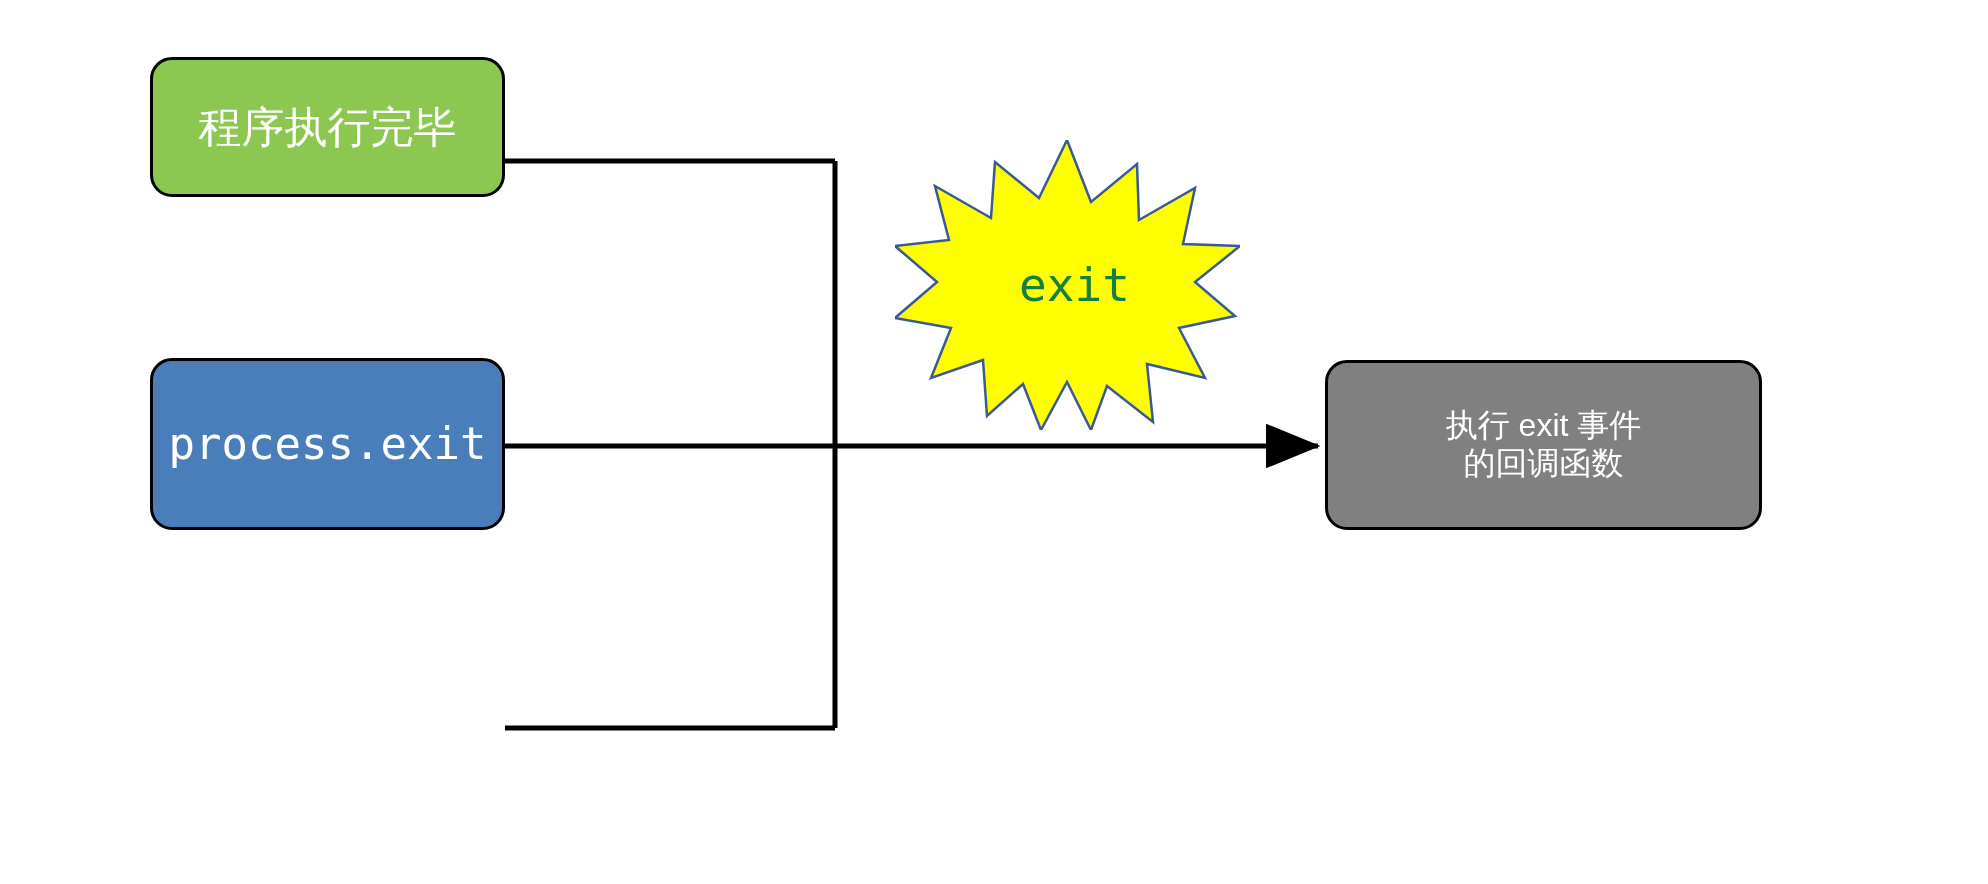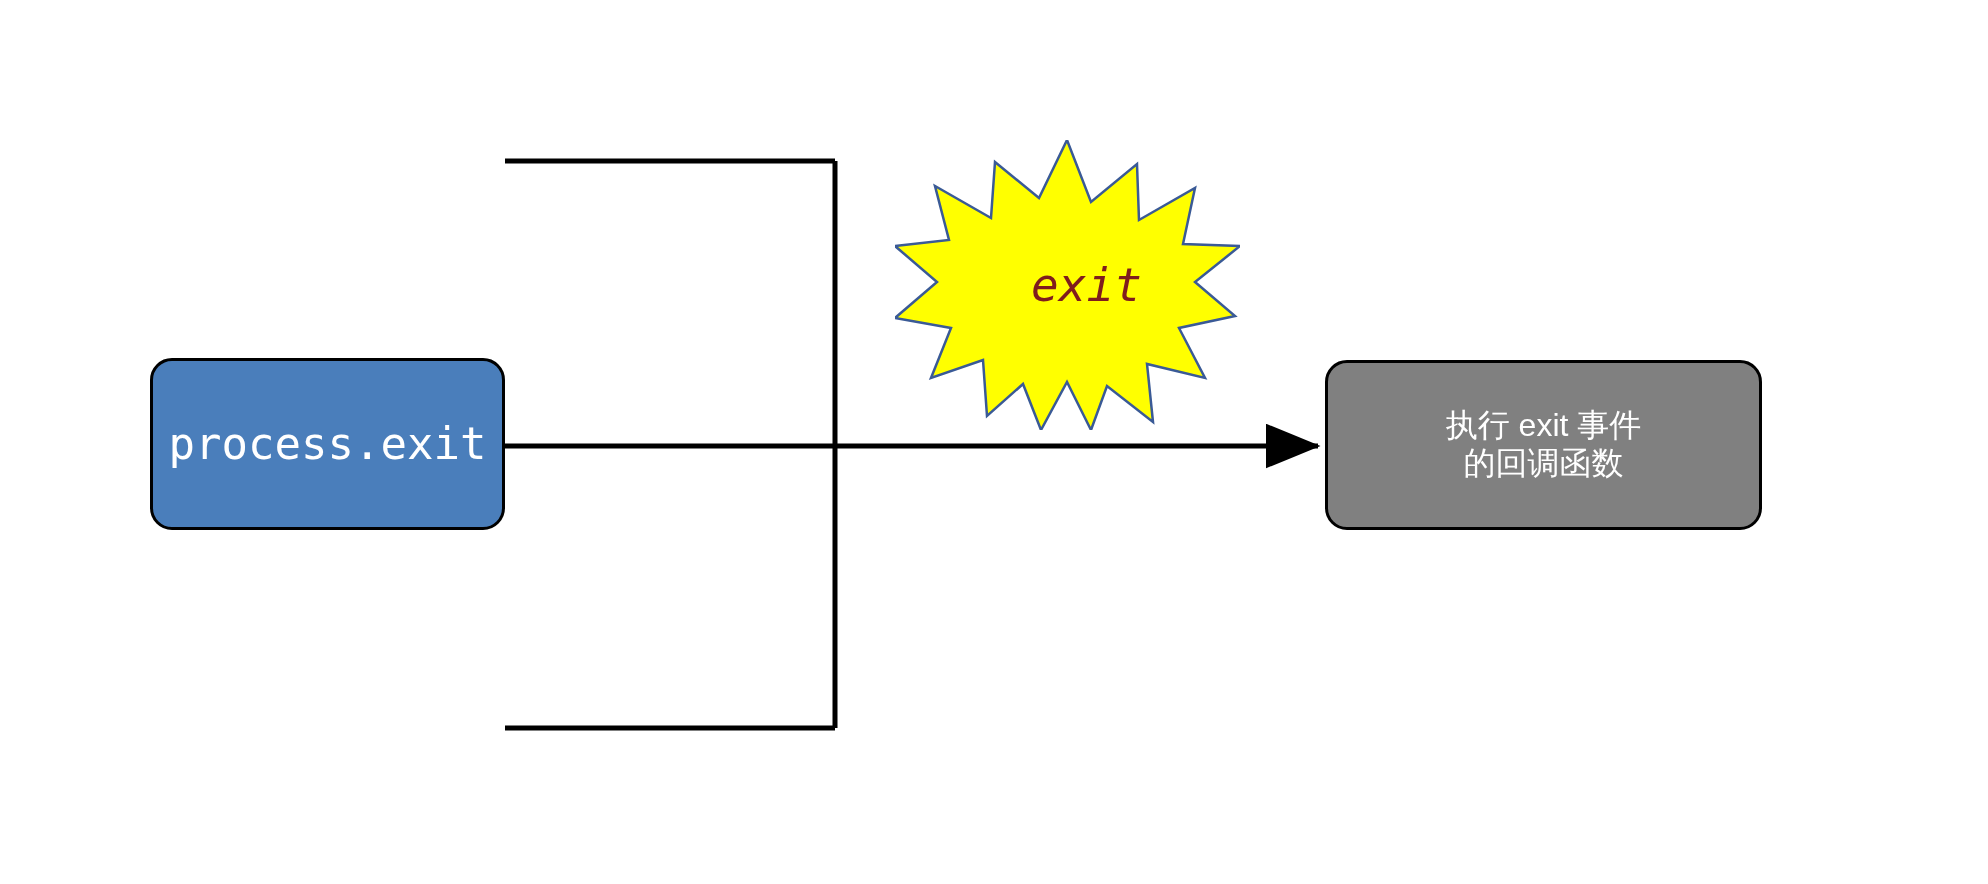--- a/index.html
+++ b/index.html
@@ -88,33 +88,32 @@
   }
   .star-svg {
     position: absolute;
     left: 0;
     top: 0;
     width: 345px;
     height: 290px;
   }
   .star-label {
     position: absolute;
-    left: 16px;
+    left: 4px;
     top: 0;
     width: 345px;
     height: 290px;
     display: flex;
     align-items: center;
     justify-content: center;
     font-family: "DejaVu Sans Mono", monospace;
     font-size: 46px;
-    color: #7f1d1d;
+    color: #15803d;
     padding-left: 6px;
     box-sizing: border-box;
-    font-style: italic;
   }
 </style>
 </head>
 <body>
 
 <div id="canvas">
 
   <svg class="diagram-svg" viewBox="0 0 1988 884" xmlns="http://www.w3.org/2000/svg">
     <defs>
       <marker id="arrowhead" markerWidth="11" markerHeight="9" refX="10.5" refY="4.5" orient="auto" markerUnits="strokeWidth">
@@ -124,20 +123,23 @@
 
     <path d="M505,161 L835,161" stroke="#000000" stroke-width="5" fill="none"></path>
 
     <path d="M835,161 L835,728" stroke="#000000" stroke-width="5" fill="none"></path>
 
     <path d="M505,728 L835,728" stroke="#000000" stroke-width="5" fill="none"></path>
 
     <path d="M505,446 L1318,446" stroke="#000000" stroke-width="5" fill="none" marker-end="url(#arrowhead)"></path>
   </svg>
 
+  <div class="node node-green">
+    <span class="node-label">程序执行完毕</span>
+  </div>
 
   <div class="node node-blue">
     <span class="node-label">process.exit</span>
   </div>
 
 
   <div class="node node-gray">
     <span class="node-label">执行 exit 事件
 的回调函数</span>
   </div>

